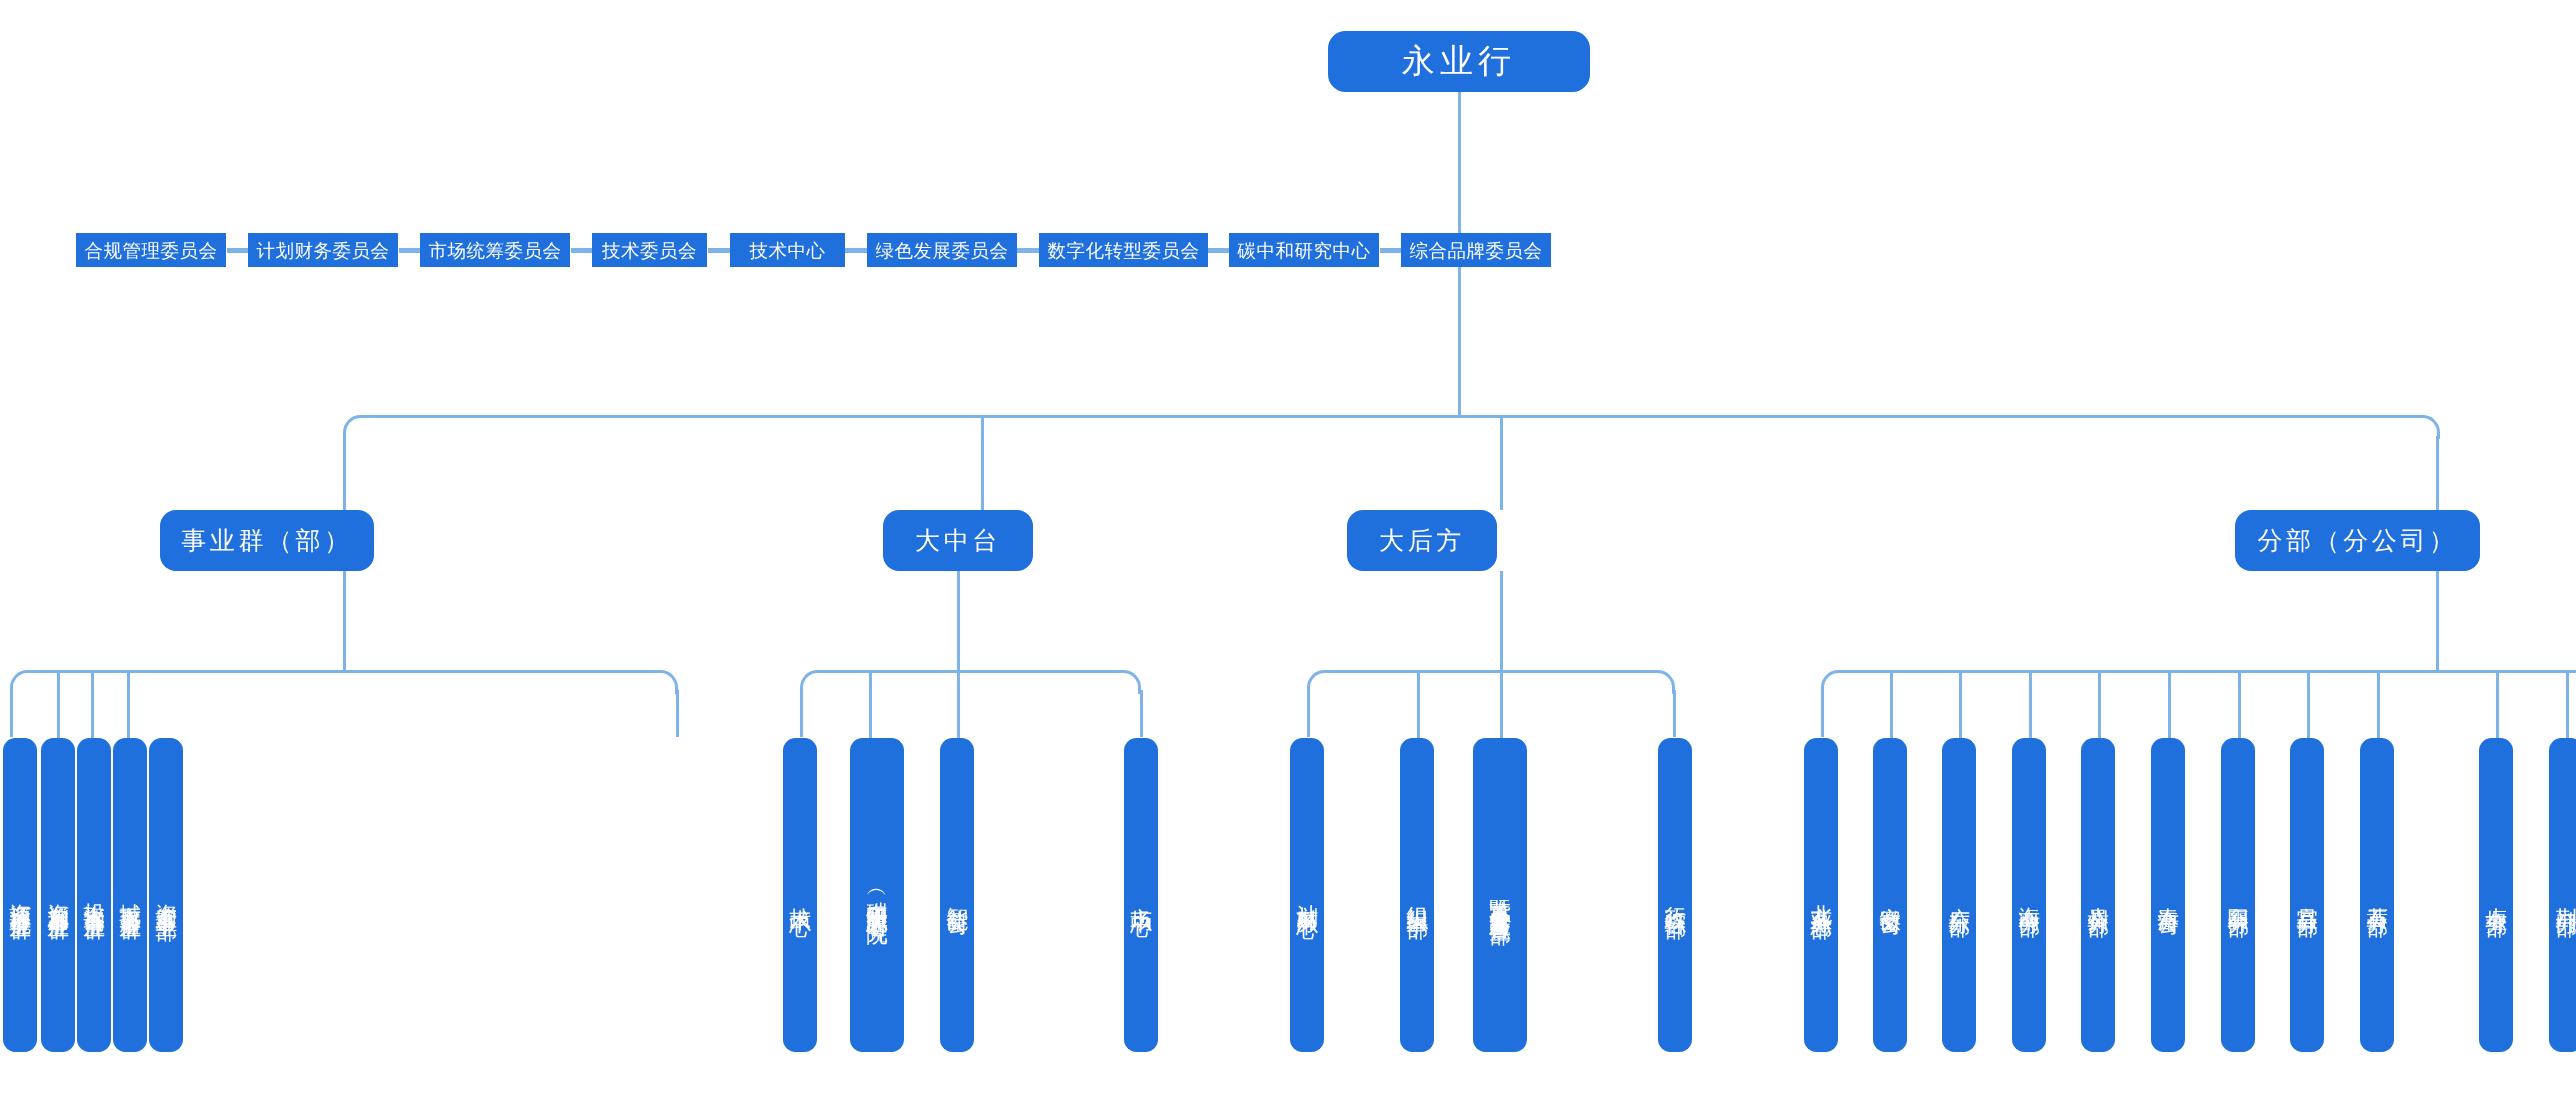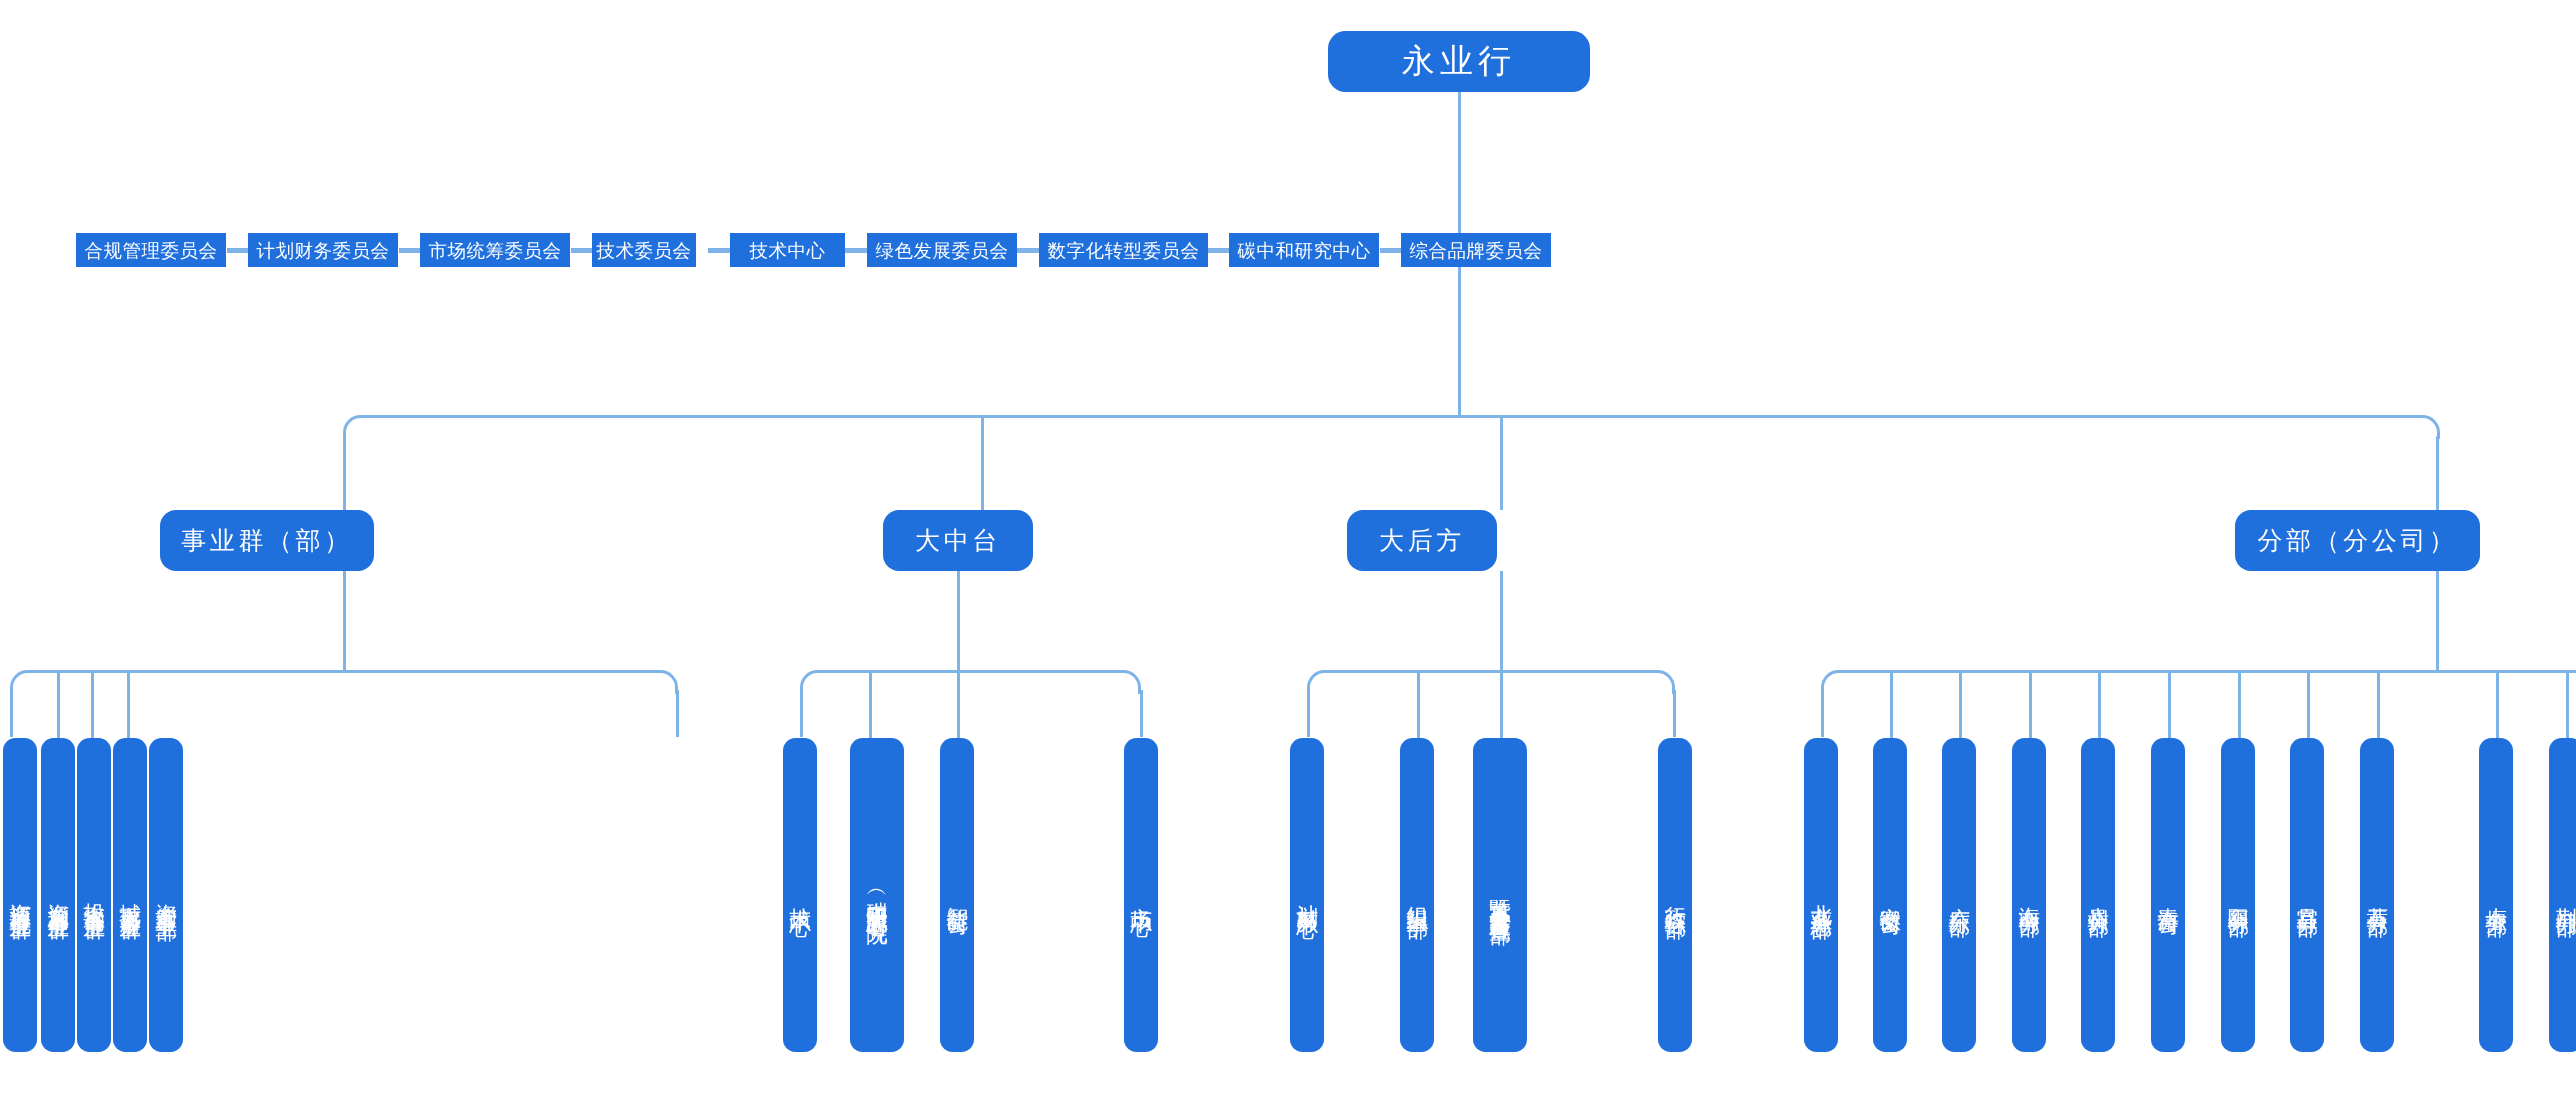--- a/index.html
+++ b/index.html
@@ -121,21 +121,21 @@
   <div class="node committee" style="left:248px; top:233px; width:150px; height:34px;">
     <span>计划财务委员会</span>
   </div>
   <div class="chiplink" style="left:399px; top:248px; width:21.6px;"></div>
 
   <div class="node committee" style="left:420px; top:233px; width:150px; height:34px;">
     <span>市场统筹委员会</span>
   </div>
   <div class="chiplink" style="left:571px; top:248px; width:21.6px;"></div>
 
-  <div class="node committee" style="left:592px; top:233px; width:104px; height:34px;">
+  <div class="node committee" style="left:592px; top:233px; width:115px; height:34px;">
     <span>技术委员会</span>
   </div>
   <div class="chiplink" style="left:708px; top:248px; width:21.6px;"></div>
 
   <div class="node committee" style="left:730px; top:233px; width:115px; height:34px;">
     <span>技术中心</span>
   </div>
   <div class="chiplink" style="left:845px; top:248px; width:21.6px;"></div>
 
   <div class="node committee" style="left:867px; top:233px; width:150px; height:34px;">

